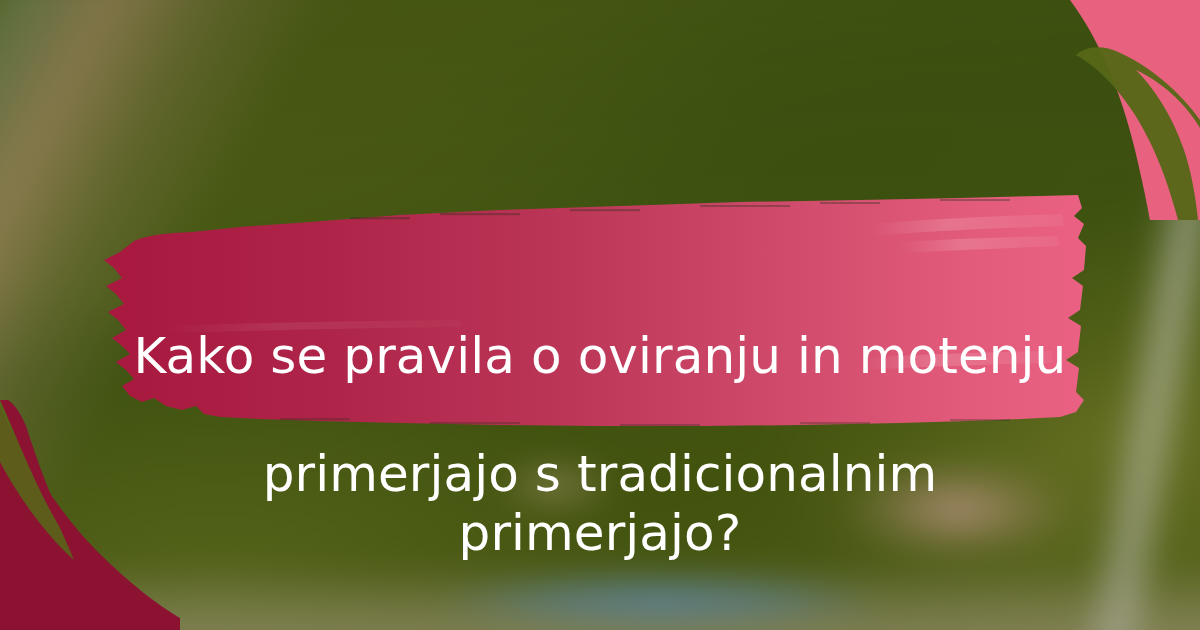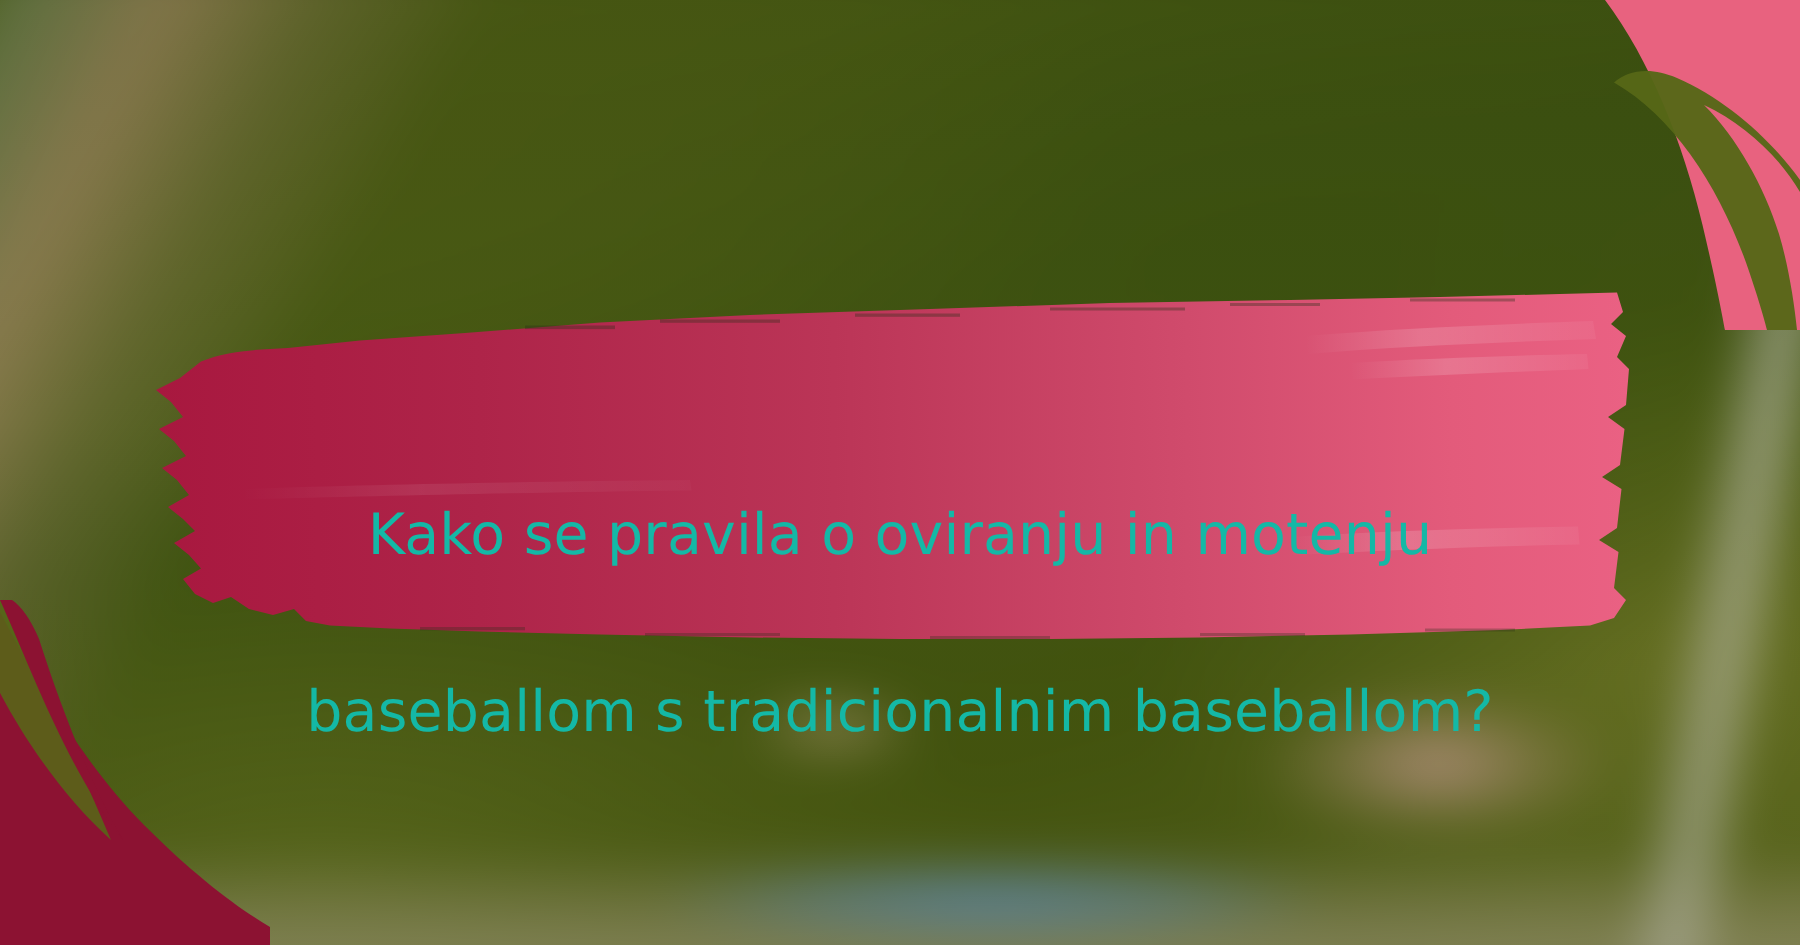--- a/index.html
+++ b/index.html
@@ -82,22 +82,22 @@
     height: 250px;
   }
   #brush-svg { display: block; width: 100%; height: 100%; }
 
   #headline {
     position: absolute;
     left: 130px;
     top: 268px;
     width: 940px;
     text-align: center;
-    color: #14b8a6;
-    font-size: 38px;
+    color: #ffffff;
+    font-size: 50px;
     line-height: 59px;
     font-weight: 400;
     letter-spacing: 0.1px;
     white-space: pre-line;
   }
 </style>
 </head>
 <body>
 
 <div id="card">
@@ -184,16 +184,16 @@
         <rect x="330" y="236" width="90" height="2.0"></rect>
         <rect x="520" y="238" width="80" height="2.0"></rect>
         <rect x="700" y="236" width="70" height="2.0"></rect>
         <rect x="850" y="233" width="60" height="2.0"></rect>
       </g>
     </svg>
   </div>
 
   <div id="headline">
     <div>Kako se pravila o oviranju in motenju</div>
-    <div>baseballom s tradicionalnim baseballom?</div>
+    <div>primerjajo s tradicionalnim primerjajo?</div>
   </div>
 
 </div>
 
 </body></html>

